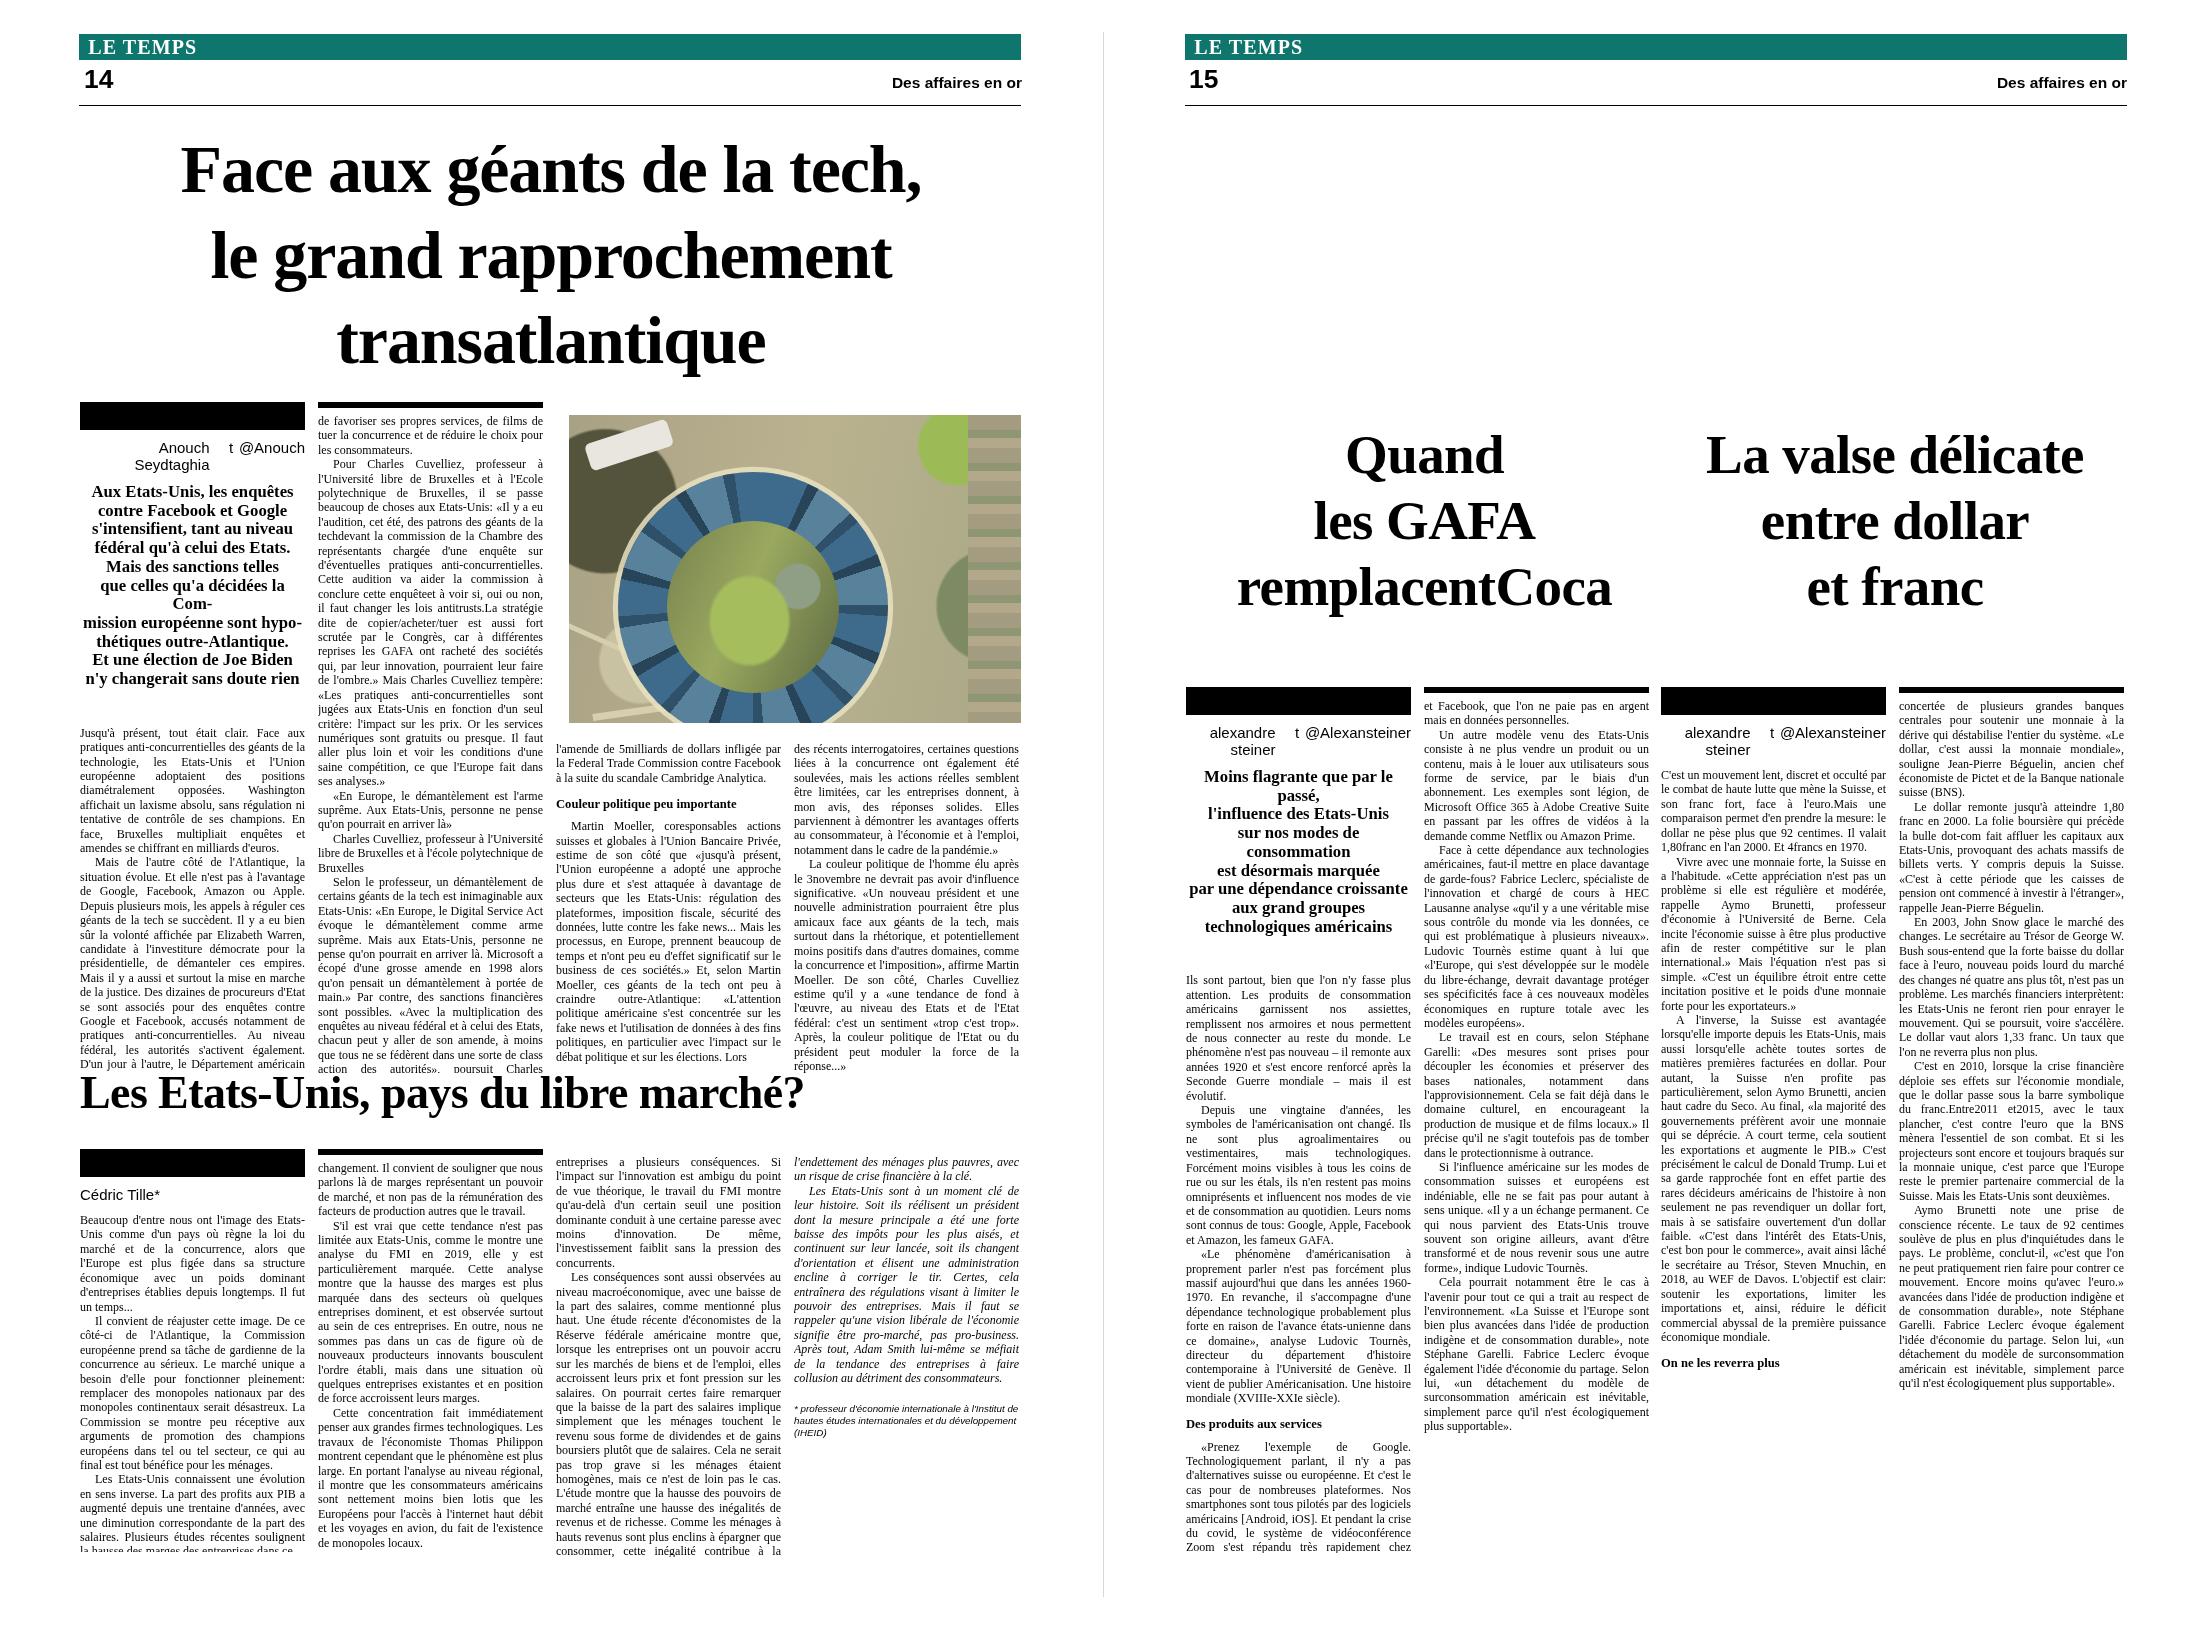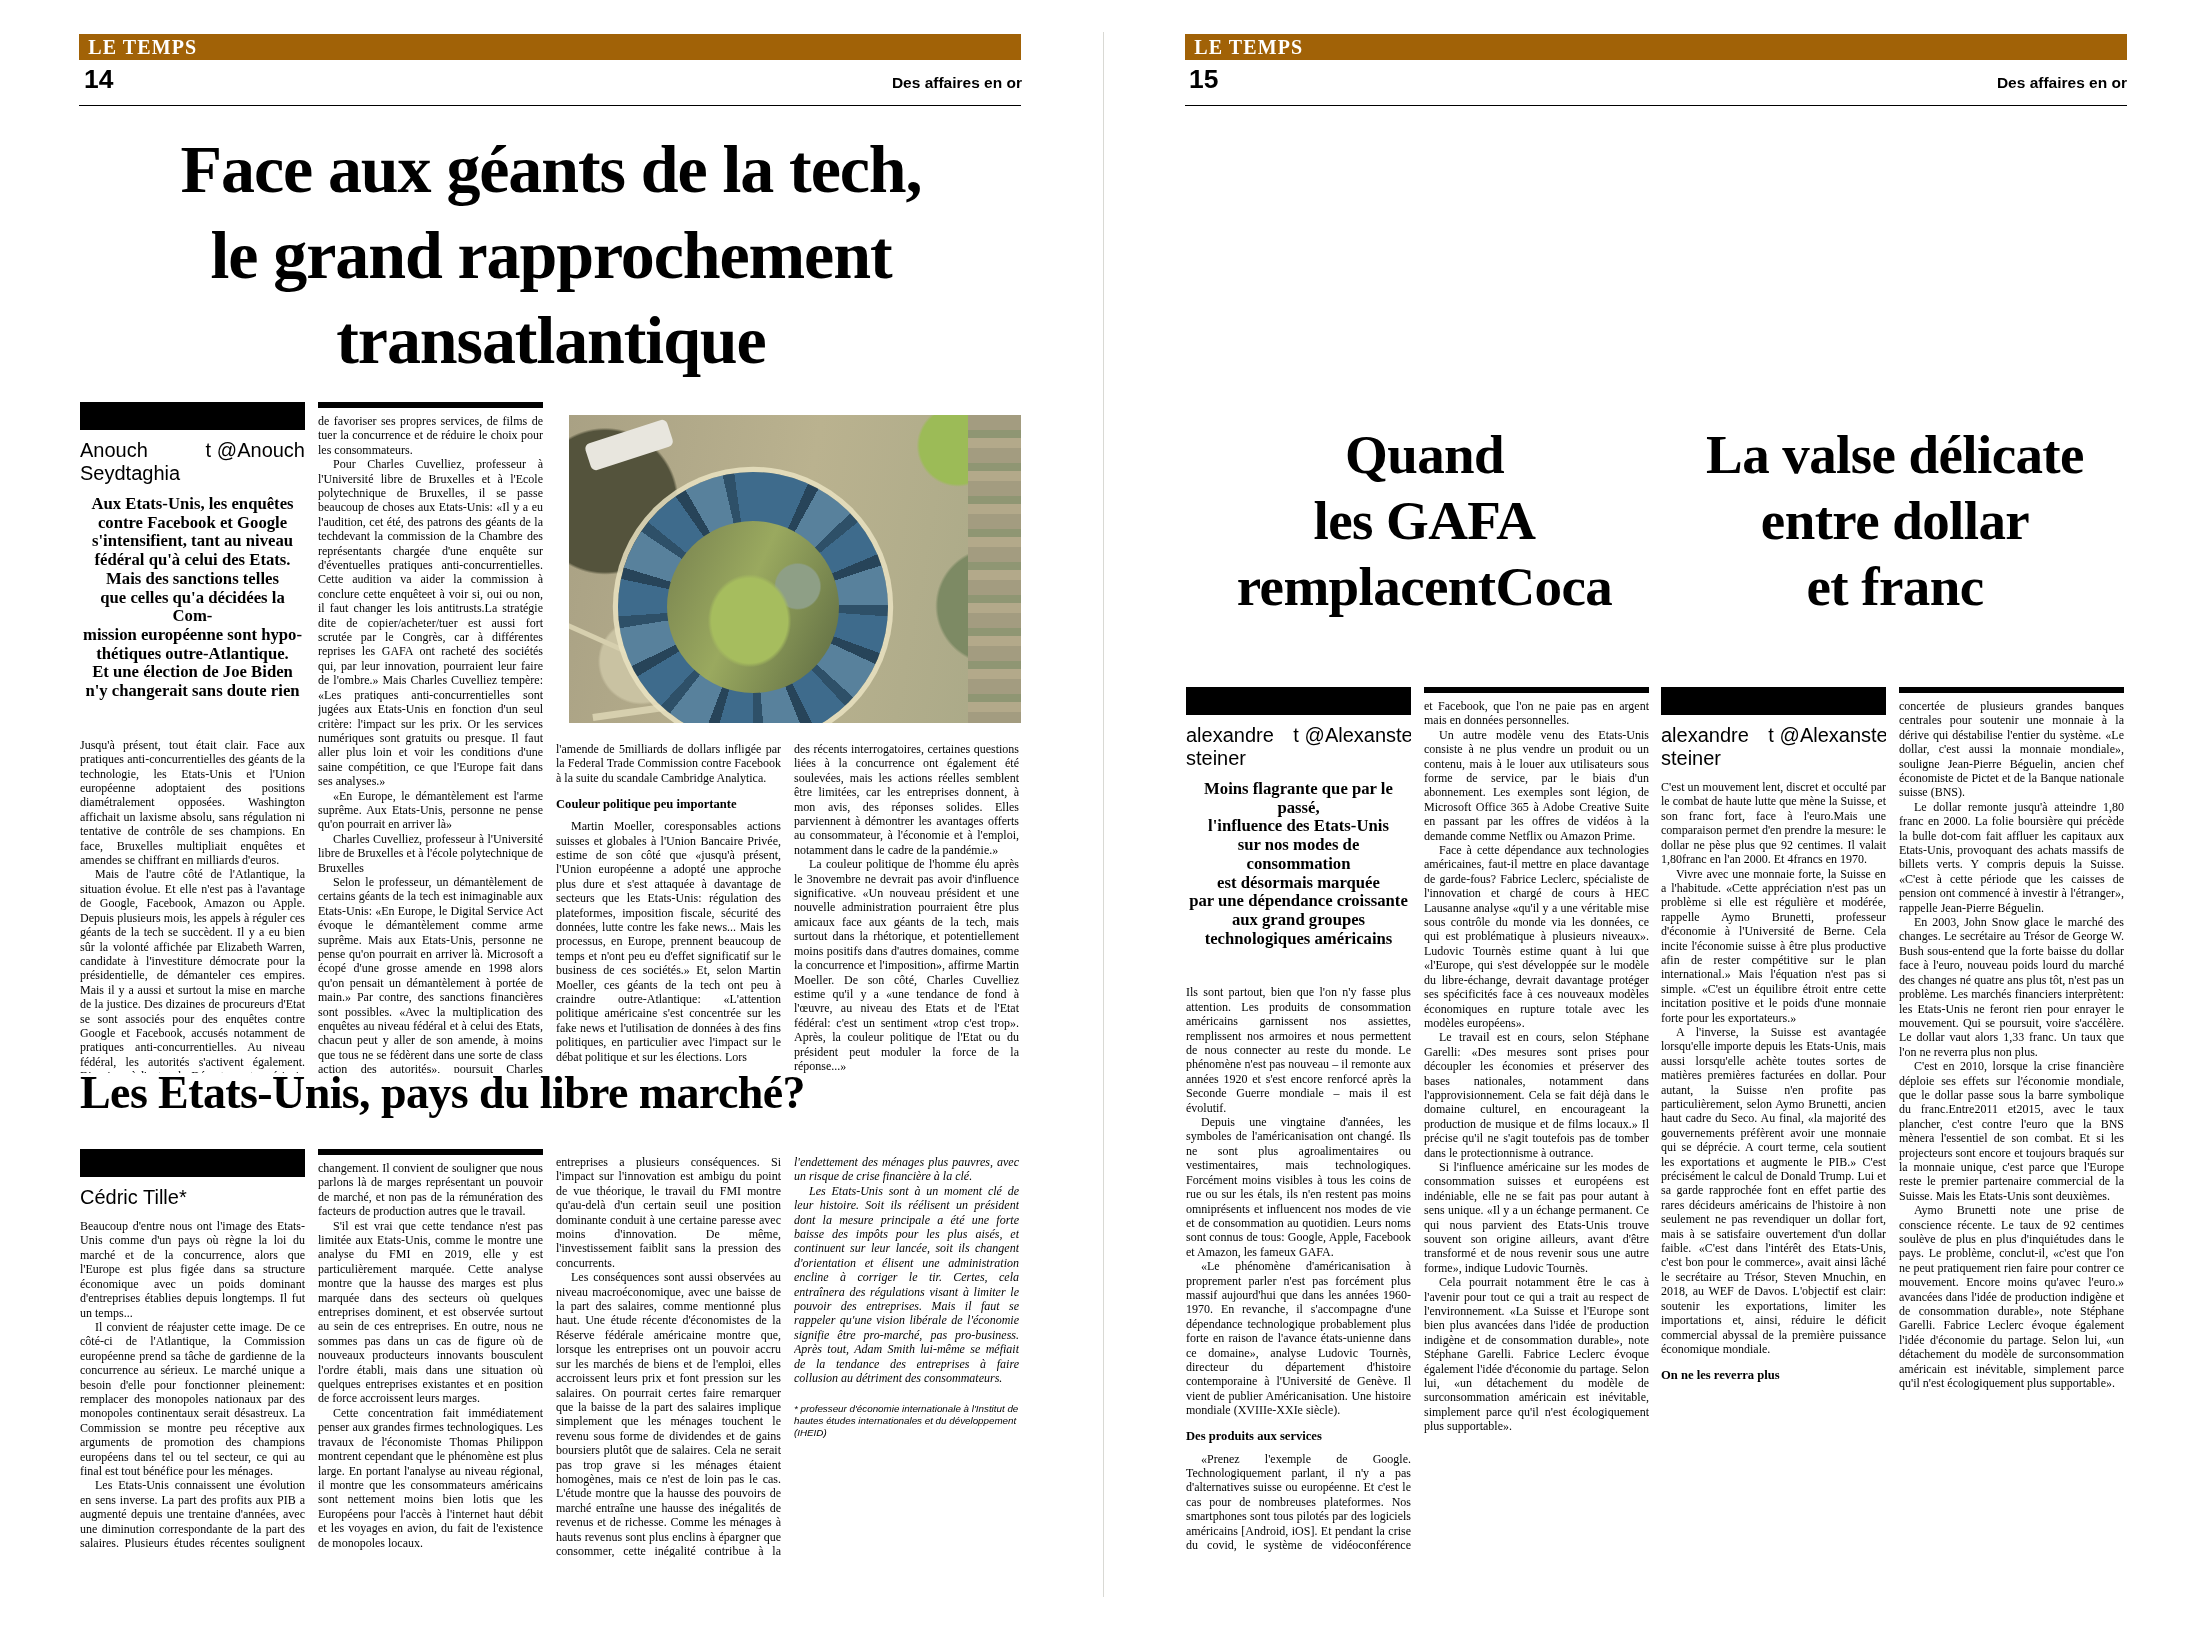--- a/index.html
+++ b/index.html
@@ -2,39 +2,39 @@
 <html lang="fr" style="font-size:9.2px"><head>
 <meta charset="utf-8">
 <style>
   html,body{margin:0;padding:0;}
   body{
     width:2205px;height:1645px;position:relative;background:#ffffff;
     font-family:"Liberation Serif", serif;color:#000;
   }
   .abs{position:absolute;}
   
-  .masthead{background:#a16207;color:#fff;display:flex;align-items:center;
+  .masthead{background:#0f766e;color:#fff;display:flex;align-items:center;
     font-family:"Liberation Serif", serif;font-weight:bold;font-size:20px;
     letter-spacing:1.1px;padding-left:9.2px;box-sizing:border-box;}
   .pagenum{font-family:"Liberation Sans", sans-serif;font-weight:600;font-size:26.4px;}
   .sectionlabel{font-family:"Liberation Sans", sans-serif;font-weight:700;font-size:15.5px;text-align:right;}
   .headrule{background:#000;height:1.1px;}
   .foldline{background:#d9d9d4;width:1.1px;}
   
   .headline-xl{font-weight:bold;font-size:68px;line-height:1.26;text-align:center;
     white-space:pre-line;letter-spacing:-1.1px;}
   .headline-l{font-weight:bold;font-size:55px;line-height:1.2;text-align:center;
     white-space:pre-line;letter-spacing:-0.6px;}
   .headline-m{font-weight:bold;font-size:46px;line-height:1.05;text-align:left;letter-spacing:-0.6px;}
   
   .col{position:absolute;width:225px;overflow:hidden;text-align:justify;}
   .kicker-thick{background:#000;height:27.6px;width:100%;margin-bottom:9.2px;}
   .kicker-thin{background:#000;height:6.3px;width:100%;margin-bottom:5.7px;}
-  .byline{font-family:"Liberation Sans", sans-serif;font-size:20px;margin-bottom:10.3px;
-    text-align:left;display:flex;gap:19.5px;align-items:baseline;}
+  .byline{font-family:"Liberation Sans", sans-serif;font-size:15px;margin-bottom:10.3px;
+    text-align:right;display:flex;gap:19.5px;align-items:baseline;}
   .byline .tw{display:flex;gap:5.7px;align-items:baseline;}
   .intro{font-weight:bold;font-size:16.7px;line-height:1.12;text-align:center;
     white-space:pre-line;margin-bottom:37px;}
   .para{font-size:12px;line-height:14.4px;text-indent:15px;margin:0;}
   .para.ni{text-indent:0;}
   .subhead{font-weight:bold;font-size:12.6px;line-height:14.4px;margin:11.5px 0 8px;text-align:left;text-indent:0;}
   .footnote{font-family:"Liberation Sans", sans-serif;font-size:9.8px;line-height:12px;
     margin-top:17px;text-align:left;}
   
   .photo{overflow:hidden;background-color:#b3ab8d;

